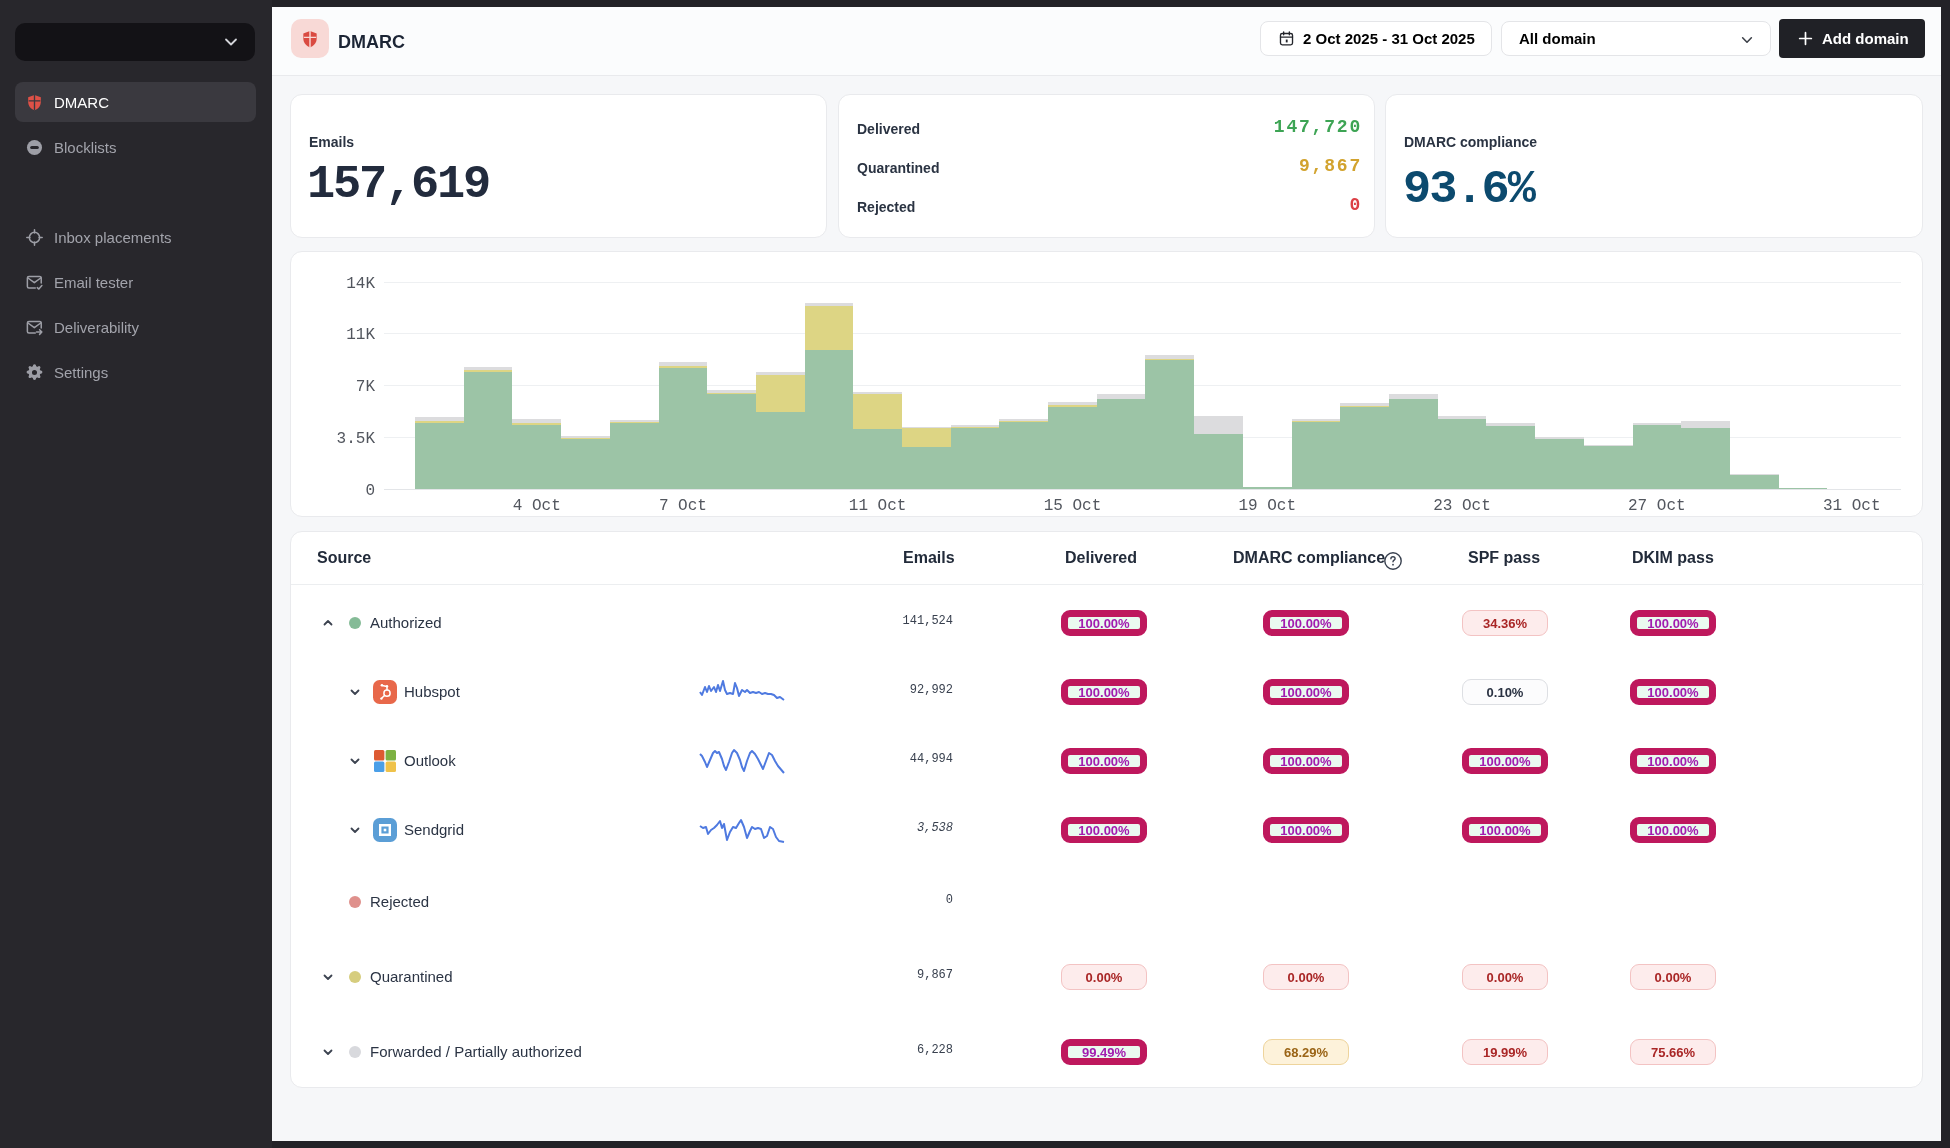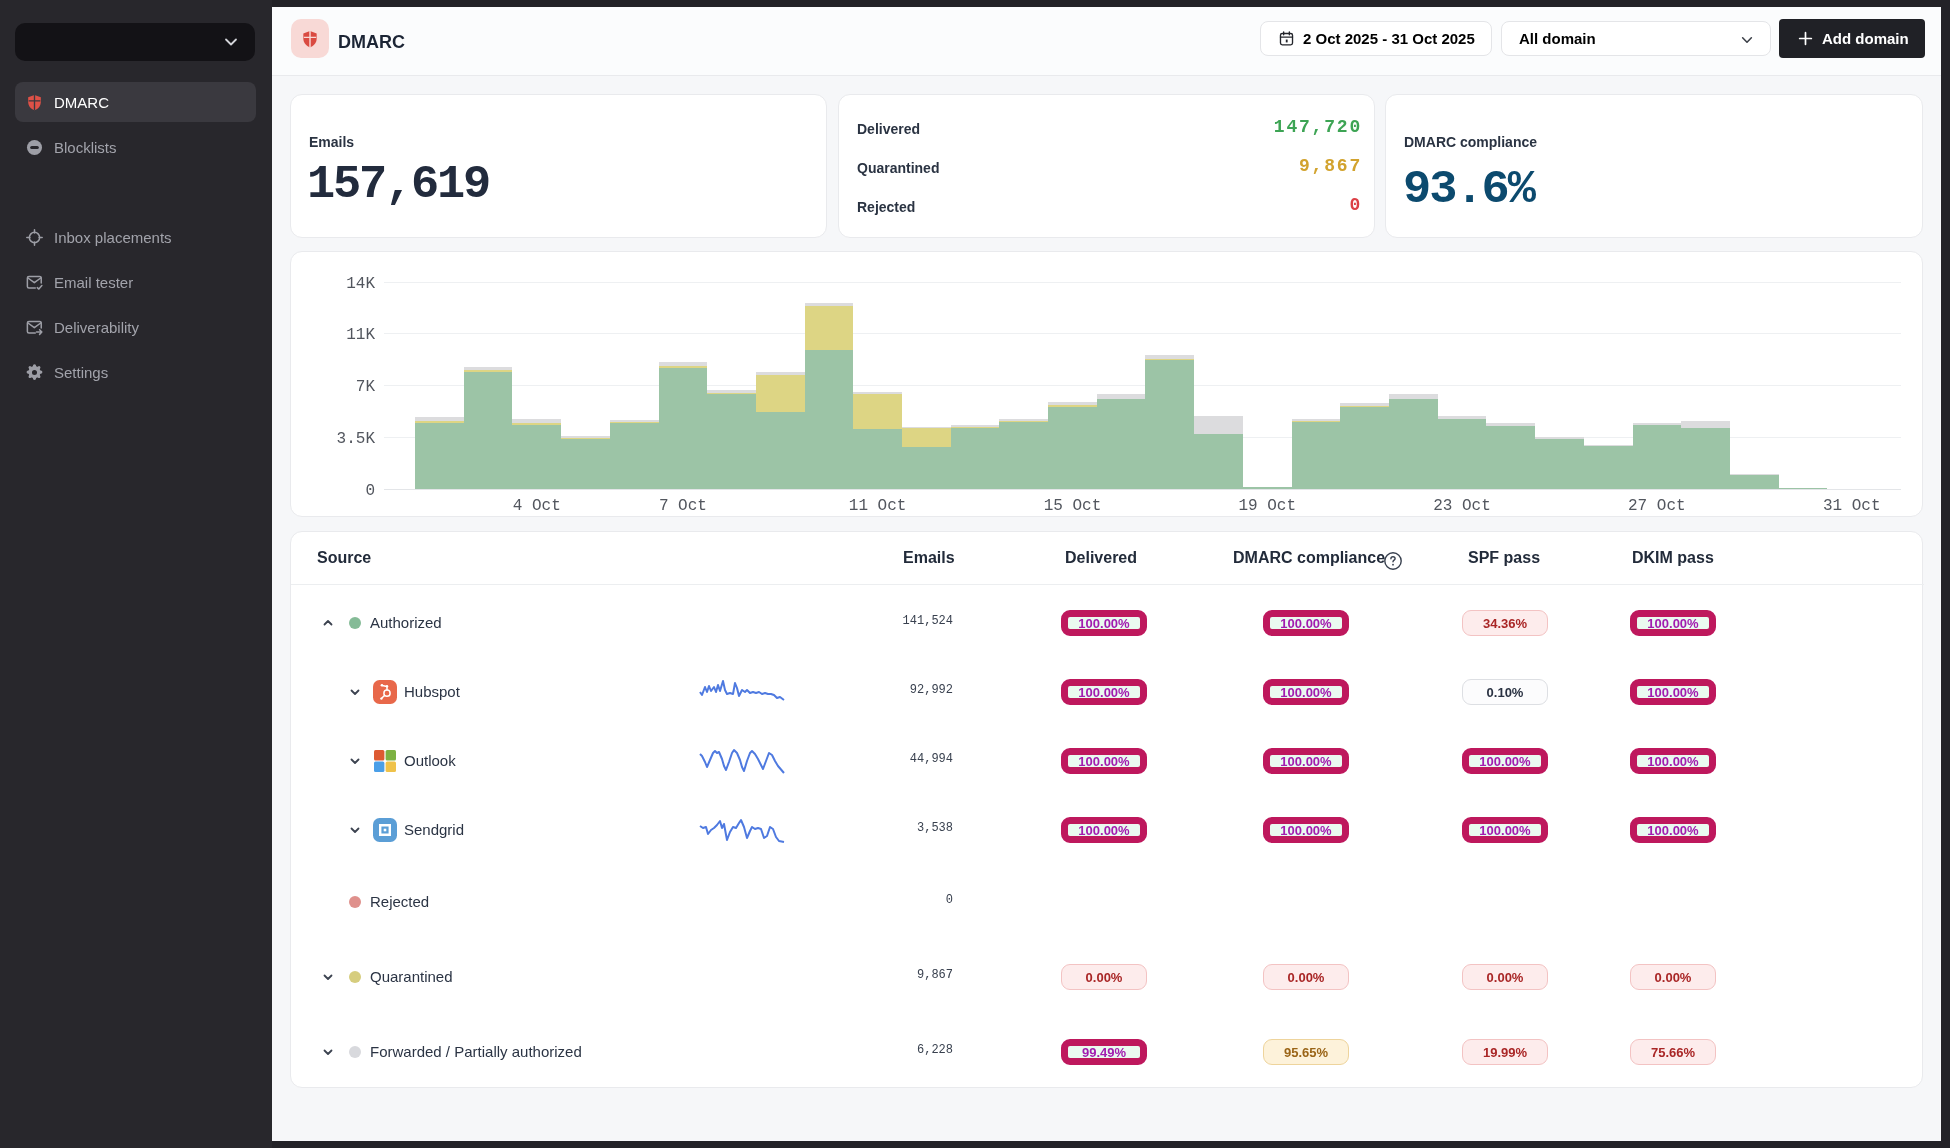--- a/index.html
+++ b/index.html
@@ -305,21 +305,21 @@
       </svg>
       <svg style="position:absolute;left:82px;top:286px;" width="24" height="24" viewBox="0 0 24 24">
         <rect width="24" height="24" rx="6.5" fill="#5b9ed6"></rect>
         <path d="M7.2 7.2 H16.8 V16.8 H7.2 Z" fill="none" stroke="#ffffff" stroke-width="2.4"></path>
         <rect x="10.7" y="10.7" width="2.6" height="2.6" fill="#ffffff"></rect>
       </svg>
       <div class="rowlabel" style="position:absolute;left:113px;top:289px;font-size:15px;">Sendgrid</div>
       <svg style="position:absolute;left:408px;top:284px;" width="86" height="28" viewBox="0 0 86 28">
         <path d="M1 10 L4 12 L7 11 L9 18 L12 14 L15 12 L18 9 L21 5 L23 12 L25 8 L28 24 L31 16 L34 11 L37 12 L40 7 L42 4 L45 11 L48 22 L51 15 L53 11 L56 13 L59 12 L62 13 L65 22 L68 20 L71 11 L74 13 L77 21 L80 25 L85 26" fill="none" stroke="#4f7ae0" stroke-width="2" stroke-linejoin="round"></path>
       </svg>
-      <div class="num" style="right:969px;top:289px;">3,538</div>
+      <div class="num" style="right:969px;top:289px;font-style:italic;">3,538</div>
       <div class="badge bg-g" style="left:770px;top:285px;">100.00%</div>
       <div class="badge bg-g" style="left:972px;top:285px;">100.00%</div>
       <div class="badge bg-g" style="left:1171px;top:285px;">100.00%</div>
       <div class="badge bg-g" style="left:1339px;top:285px;">100.00%</div>
       <div class="dot" style="left:57.5px;top:364px;background:#df908c;"></div>
       <div class="rowlabel" style="position:absolute;left:79px;top:361px;font-size:15px;">Rejected</div>
       <div class="num" style="right:969px;top:361px;">0</div>
       <svg class="chev" style="left:30px;top:438px;" width="14" height="14" viewBox="0 0 14 14" fill="none">
         <path d="M3.5 5.5 L7 9 L10.5 5.5" stroke="#3c4350" stroke-width="1.8" stroke-linecap="round" stroke-linejoin="round"></path>
       </svg>
@@ -330,17 +330,17 @@
       <div class="badge bg-r" style="left:972px;top:432px;">0.00%</div>
       <div class="badge bg-r" style="left:1171px;top:432px;">0.00%</div>
       <div class="badge bg-r" style="left:1339px;top:432px;">0.00%</div>
       <svg class="chev" style="left:30px;top:513px;" width="14" height="14" viewBox="0 0 14 14" fill="none">
         <path d="M3.5 5.5 L7 9 L10.5 5.5" stroke="#3c4350" stroke-width="1.8" stroke-linecap="round" stroke-linejoin="round"></path>
       </svg>
       <div class="dot" style="left:57.5px;top:514px;background:#d8d9dd;"></div>
       <div class="rowlabel" style="position:absolute;left:79px;top:511px;font-size:15px;">Forwarded / Partially authorized</div>
       <div class="num" style="right:969px;top:511px;">6,228</div>
       <div class="badge bg-g" style="left:770px;top:507px;">99.49%</div>
-      <div class="badge bg-o" style="left:972px;top:507px;">95.65%</div>
+      <div class="badge bg-o" style="left:972px;top:507px;">68.29%</div>
       <div class="badge bg-r" style="left:1171px;top:507px;">19.99%</div>
       <div class="badge bg-r" style="left:1339px;top:507px;">75.66%</div>
     </div>
   </div>
 
 </body></html>

